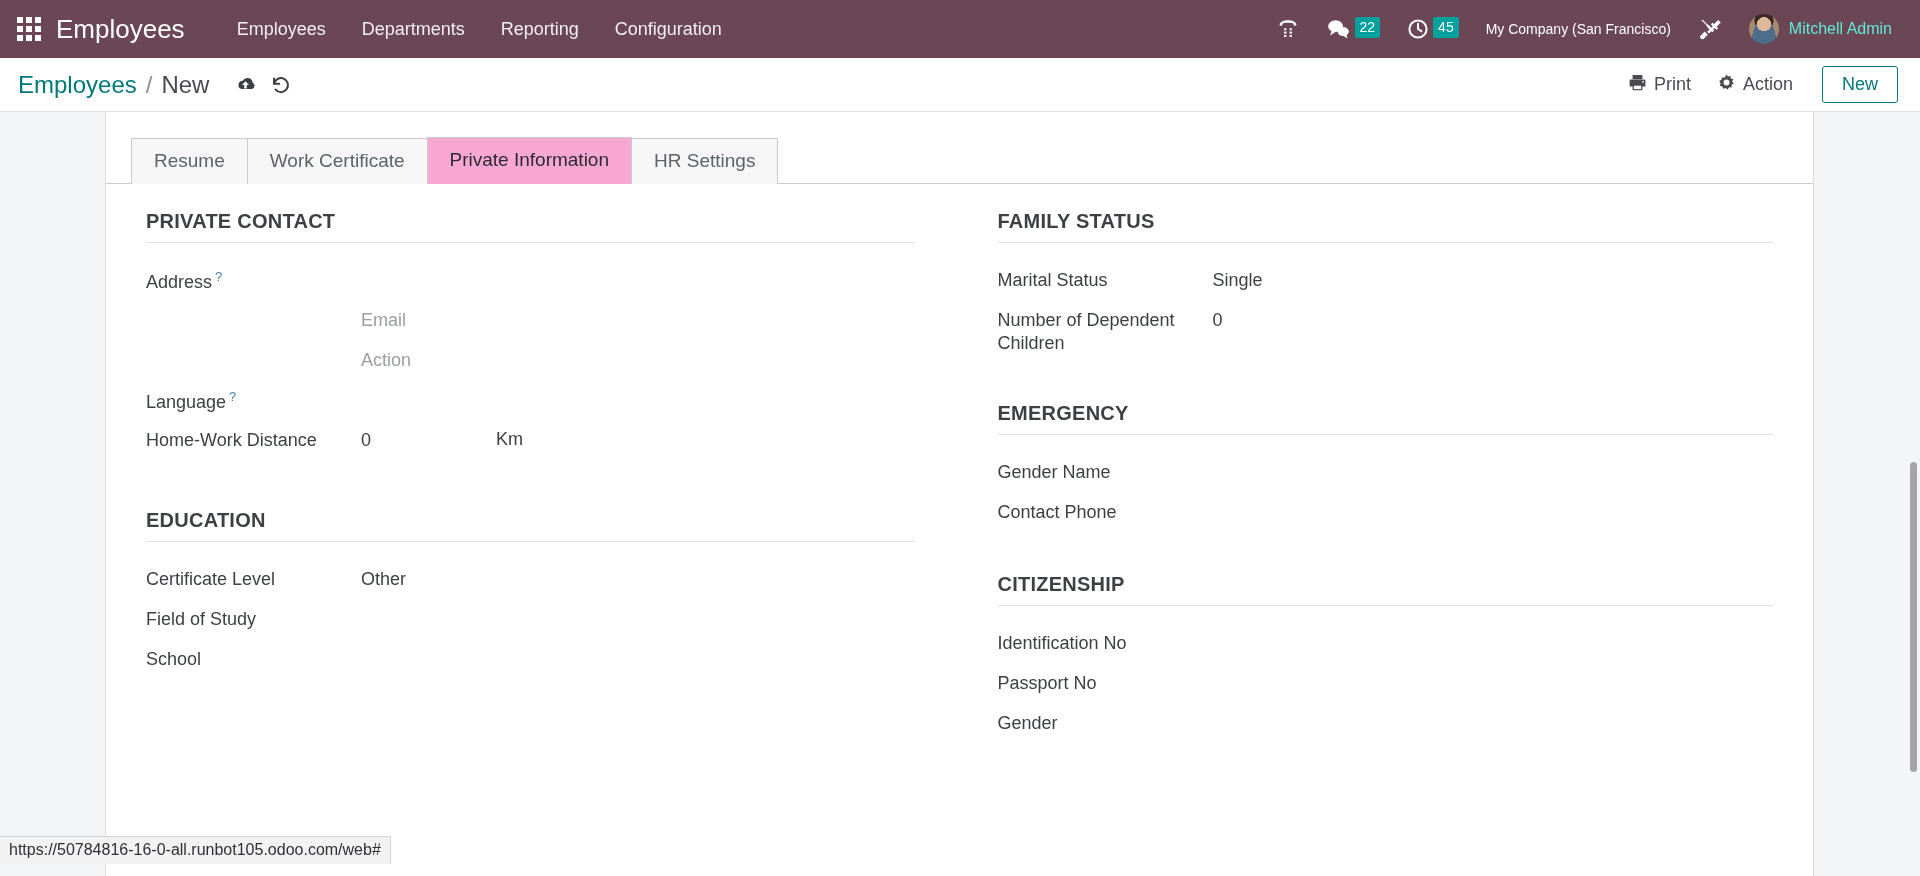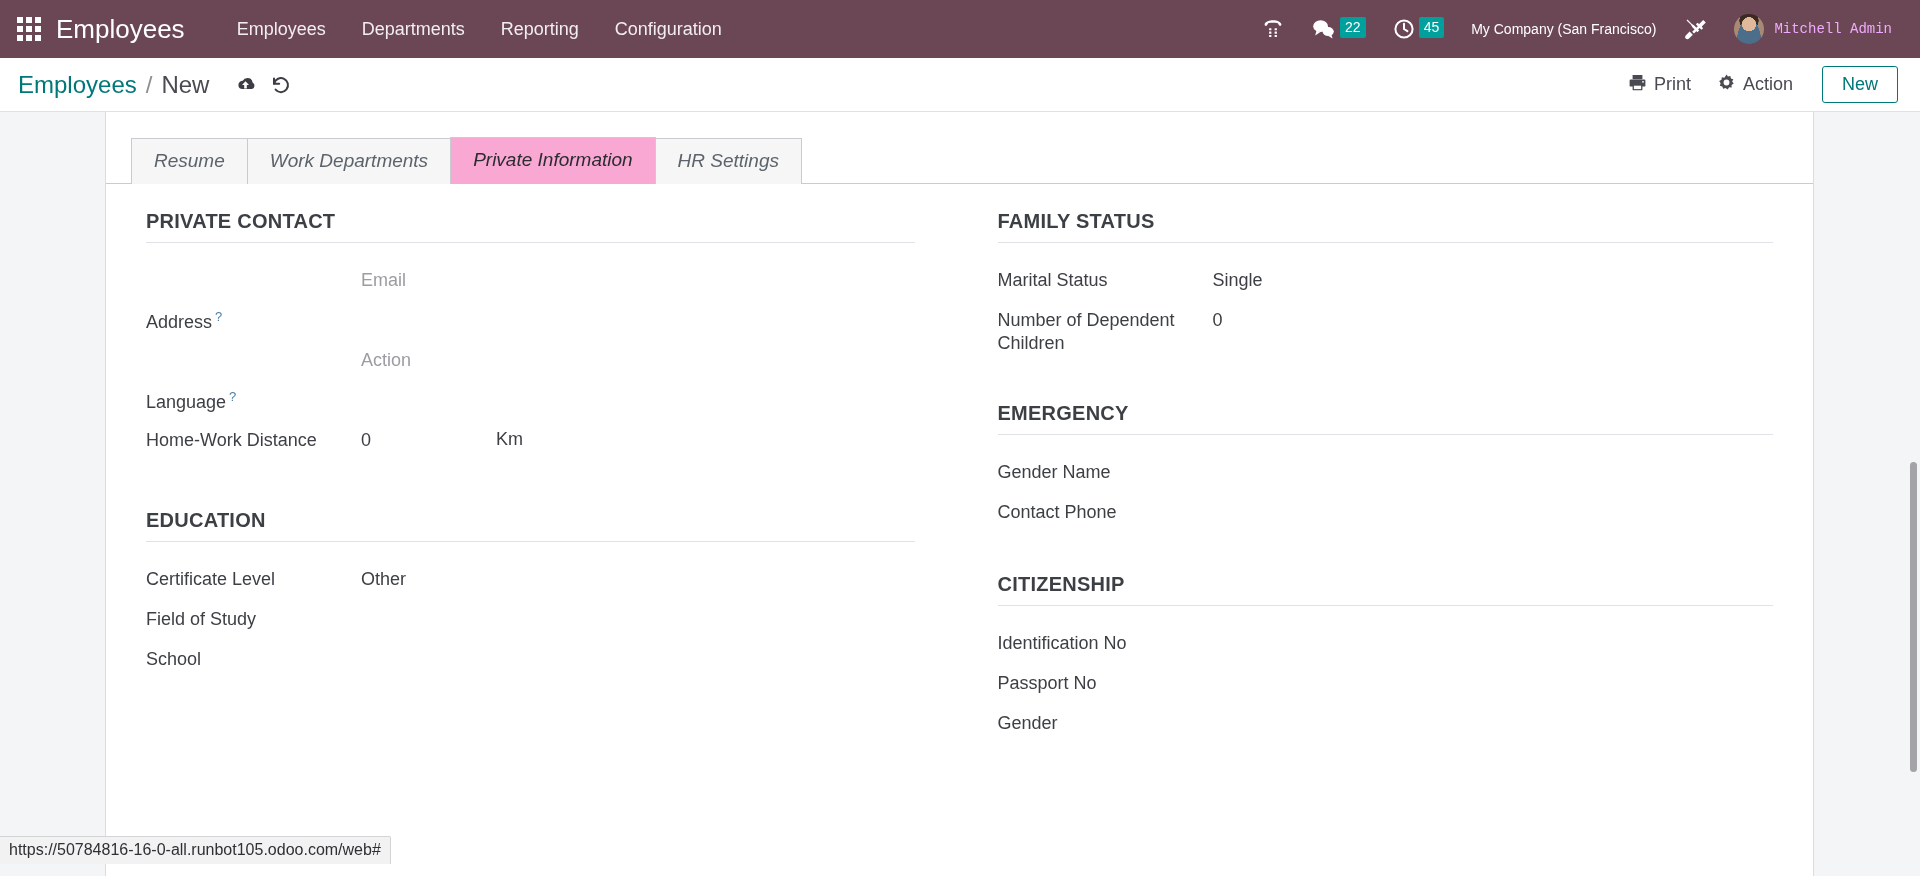--- a/index.html
+++ b/index.html
@@ -101,21 +101,21 @@
     border-radius: 50%;
     background: #8a6d5e;
     background-image:
       radial-gradient(circle at 50% 34%, #e0b89a 0 28%, transparent 29%),
       radial-gradient(ellipse at 50% 100%, #4d6e8a 0 58%, transparent 59%),
       radial-gradient(circle at 50% 22%, #3b2a22 0 34%, transparent 35%);
     background-color: #a88a74;
     overflow: hidden;
     flex: none;
   }
-  .user-name { font-size: 14px; color: #f0abfc; white-space: nowrap; font-family: Liberation Mono, monospace; }
+  .user-name { font-size: 16px; color: #5eead4; white-space: nowrap; }
 
   
   .control-panel {
     height: 54px;
     background: #ffffff;
     border-bottom: 1px solid #dee2e6;
     display: flex;
     align-items: center;
     padding: 0 22px 0 18px;
     position: relative;
@@ -180,21 +180,20 @@
     border-left: 1px solid #dcdcde;
     border-right: 1px solid #dcdcde;
   }
 
   
   .notebook {
     padding: 25px 0 0 25px;
     border-bottom: 1px solid #c8ccd0;
     display: flex;
     align-items: flex-end;
-    font-style: italic;
   }
   .tab {
     font-size: 19px;
     color: #5c636a;
     background: #f6f6f7;
     border: 1px solid #c8ccd0;
     border-bottom: none;
     padding: 11px 22px 12px 22px;
     margin-right: -1px;
     margin-bottom: -1px;
@@ -432,46 +431,46 @@
 
     <button class="btn-new">New</button>
   </div>
 </div>
 
 <div class="sheet-bg">
   <div class="sheet">
 
     <div class="notebook">
       <div class="tab">Resume</div>
-      <div class="tab">Work Departments</div>
+      <div class="tab">Work Certificate</div>
       <div class="tab active">Private Information</div>
       <div class="tab">HR Settings</div>
     </div>
 
     <div class="form-wrap">
 
       <div class="col">
 
         <div class="group">
           <div class="group-title">PRIVATE CONTACT</div>
-
-          <div class="field-row">
-            <div class="field-label"></div>
-            <div class="field-value placeholder">Email</div>
-          </div>
 
           <div class="field-row">
             <div class="field-label">
               <span>Address</span><span class="qmark">?</span>
             </div>
             <div class="field-value empty"></div>
           </div>
 
           <div class="field-row">
             <div class="field-label"></div>
+            <div class="field-value placeholder">Email</div>
+          </div>
+
+          <div class="field-row">
+            <div class="field-label"></div>
             <div class="field-value placeholder">Action</div>
           </div>
 
           <div class="field-row">
             <div class="field-label">
               <span>Language</span><span class="qmark">?</span>
             </div>
             <div class="field-value empty"></div>
           </div>
 

